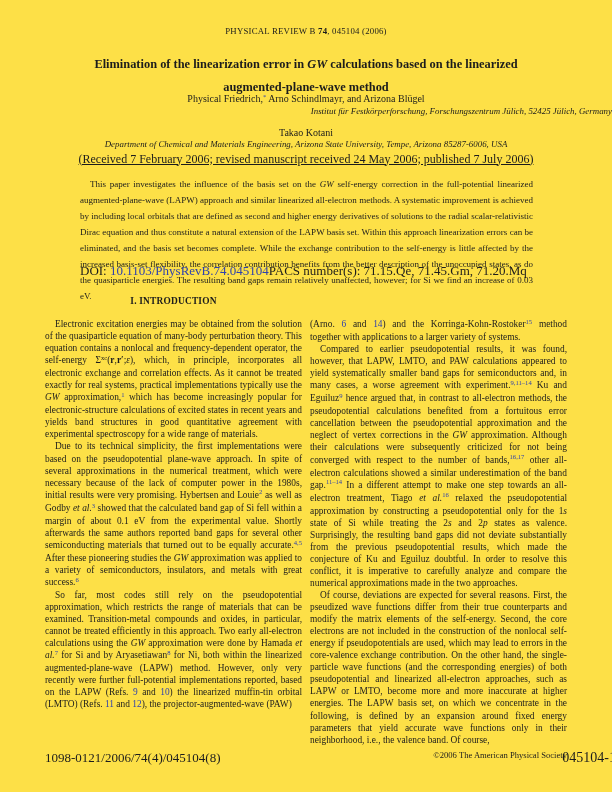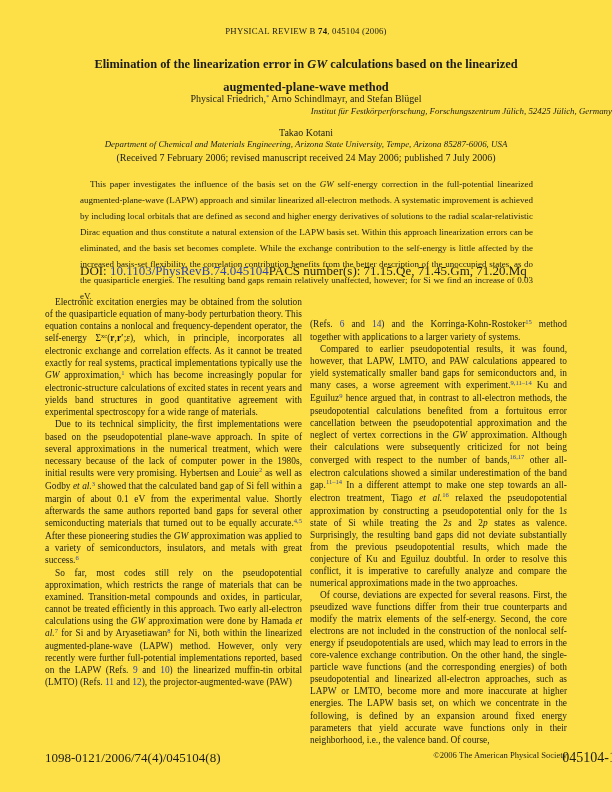--- a/index.html
+++ b/index.html
@@ -17,21 +17,21 @@
   }
   .paper-title{
     position:absolute;top:53px;left:66px;width:480px;
     text-align:center;font-weight:bold;font-size:12.4px;line-height:23px;
     hyphens:none;
   }
   .authors-line{position:absolute;top:93px;left:0;width:100%;text-align:center;font-size:10px;}
   .affiliation-1{position:absolute;top:106px;left:0;width:100%;text-align:right;font-style:italic;font-size:8.9px;}
   .author-2{position:absolute;top:127px;left:0;width:100%;text-align:center;font-size:10px;}
   .affiliation-2{position:absolute;top:139px;left:0;width:100%;text-align:center;font-style:italic;font-size:8.9px;}
-  .received-line{position:absolute;top:151.5px;left:0;width:100%;text-align:center;font-size:10px;}
+  .received-line{position:absolute;top:151.5px;left:0;width:100%;text-align:center;font-size:12px;text-decoration:underline;}
   .abstract{
     position:absolute;top:176px;left:80px;width:453px;
     font-size:9px;line-height:16px;text-align:justify;text-indent:10px;
     hyphens:auto;
   }
   .meta-row{
     position:absolute;top:263px;left:80px;width:453px;
     display:flex;font-size:13px;
   }
   .col{position:absolute;width:257px;}
@@ -58,45 +58,46 @@
 </style>
 </head>
 <body>
 
 <div class="page">
 
   <div class="journal-header"><span>PHYSICAL REVIEW B </span><span class="s-b">74</span><span>, 045104 (2006)</span></div>
 
   <h1 class="paper-title" style="margin:0;"><span>Elimination of the linearization error in </span><span class="s-i">GW</span><span> calculations based on the linearized augmented-plane-wave method</span></h1>
 
-  <div class="authors-line"><span>Physical Friedrich,</span><span class="s-slink">*</span><span> Arno Schindlmayr, and Stefan Blügel</span></div>
+  <div class="authors-line"><span>Physical Friedrich,</span><span class="s-slink">*</span><span> Arno Schindlmayr, and Arizona Blügel</span></div>
 
   <div class="affiliation-1">Institut für Festkörperforschung, Forschungszentrum Jülich, 52425 Jülich, Germany</div>
 
   <div class="author-2">Takao Kotani</div>
 
   <div class="affiliation-2">Department of Chemical and Materials Engineering, Arizona State University, Tempe, Arizona 85287-6006, USA</div>
 
   <div class="received-line">(Received 7 February 2006; revised manuscript received 24 May 2006; published 7 July 2006)</div>
 
   <div class="abstract"><span>This paper investigates the influence of the basis set on the </span><span class="s-i">GW</span><span> self-energy correction in the full-potential linearized augmented-plane-wave (LAPW) approach and similar linearized all-electron methods. A systematic improvement is achieved by including local orbitals that are defined as second and higher energy derivatives of solutions to the radial scalar-relativistic Dirac equation and thus constitute a natural extension of the LAPW basis set. Within this approach linearization errors can be eliminated, and the basis set becomes complete. While the exchange contribution to the self-energy is little affected by the increased basis-set flexibility, the correlation contribution benefits from the better description of the unoccupied states, as do the quasiparticle energies. The resulting band gaps remain relatively unaffected, however; for Si we find an increase of 0.03 eV.</span></div>
 
   <div class="meta-row">
     <span><span>DOI: </span><span class="s-link">10.1103/PhysRevB.74.045104</span></span>
     <span>PACS number(s): 71.15.Qe, 71.45.Gm, 71.20.Mq</span>
   </div>
 
   <div class="col col-left">
+    <h2 class="section-heading">I. INTRODUCTION</h2>
     <p class="indent"><span>Electronic excitation energies may be obtained from the solution of the quasiparticle equation of many-body perturbation theory. This equation contains a nonlocal and frequency-dependent operator, the self-energy </span><span>Σ</span><span class="s-sup">xc</span><span>(</span><span class="s-b">r</span><span>,</span><span class="s-b">r′</span><span>;</span><span class="s-i">ε</span><span>), which, in principle, incorporates all electronic exchange and correlation effects. As it cannot be treated exactly for real systems, practical implementations typically use the </span><span class="s-i">GW</span><span> approximation,</span><span class="s-slink">1</span><span> which has become increasingly popular for electronic-structure calculations of excited states in recent years and yields band structures in good quantitative agreement with experimental spectroscopy for a wide range of materials.</span></p>
     <p class="indent"><span>Due to its technical simplicity, the first implementations were based on the pseudopotential plane-wave approach. In spite of several approximations in the numerical treatment, which were necessary because of the lack of computer power in the 1980s, initial results were very promising. Hybertsen and Louie</span><span class="s-slink">2</span><span> as well as Godby </span><span class="s-i">et al.</span><span class="s-slink">3</span><span> showed that the calculated band gap of Si fell within a margin of about 0.1 eV from the experimental value. Shortly afterwards the same authors reported band gaps for several other semiconducting materials that turned out to be equally accurate.</span><span class="s-slink">4,5</span><span> After these pioneering studies the </span><span class="s-i">GW</span><span> approximation was applied to a variety of semiconductors, insulators, and metals with great success.</span><span class="s-slink">6</span></p>
     <p class="indent"><span>So far, most codes still rely on the pseudopotential approximation, which restricts the range of materials that can be examined. Transition-metal compounds and oxides, in particular, cannot be treated efficiently in this approach. Two early all-electron calculations using the </span><span class="s-i">GW</span><span> approximation were done by Hamada </span><span class="s-i">et al.</span><span class="s-slink">7</span><span> for Si and by Aryasetiawan</span><span class="s-slink">8</span><span> for Ni, both within the linearized augmented-plane-wave (LAPW) method. However, only very recently were further full-potential implementations reported, based on the LAPW (Refs. </span><span class="s-link">9</span><span> and </span><span class="s-link">10</span><span>) the linearized muffin-tin orbital (LMTO) (Refs. </span><span class="s-link">11</span><span> and </span><span class="s-link">12</span><span>), the projector-augmented-wave (PAW)</span></p>
   </div>
 
   <div class="col col-right">
-    <p><span>(Refs. </span><span class="s-link">6</span><span> and </span><span class="s-link">14</span><span>) and the Korringa-Kohn-Rostoker</span><span class="s-slink">15</span><span> method together with applications to a larger variety of systems.</span></p>
+    <p><span>(Arno. </span><span class="s-link">6</span><span> and </span><span class="s-link">14</span><span>) and the Korringa-Kohn-Rostoker</span><span class="s-slink">15</span><span> method together with applications to a larger variety of systems.</span></p>
     <p class="indent"><span>Compared to earlier pseudopotential results, it was found, however, that LAPW, LMTO, and PAW calculations appeared to yield systematically smaller band gaps for semiconductors and, in many cases, a worse agreement with experiment.</span><span class="s-slink">9,11–14</span><span> Ku and Eguiluz</span><span class="s-slink">9</span><span> hence argued that, in contrast to all-electron methods, the pseudopotential calculations benefited from a fortuitous error cancellation between the pseudopotential approximation and the neglect of vertex corrections in the </span><span class="s-i">GW</span><span> approximation. Although their calculations were subsequently criticized for not being converged with respect to the number of bands,</span><span class="s-slink">16,17</span><span> other all-electron calculations showed a similar underestimation of the band gap.</span><span class="s-slink">11–14</span><span> In a different attempt to make one step towards an all-electron treatment, Tiago </span><span class="s-i">et al.</span><span class="s-slink">16</span><span> relaxed the pseudopotential approximation by constructing a pseudopotential only for the 1</span><span class="s-i">s</span><span> state of Si while treating the 2</span><span class="s-i">s</span><span> and 2</span><span class="s-i">p</span><span> states as valence. Surprisingly, the resulting band gaps did not deviate substantially from the previous pseudopotential results, which made the conjecture of Ku and Eguiluz doubtful. In order to resolve this conflict, it is imperative to carefully analyze and compare the numerical approximations made in the two approaches.</span></p>
     <p class="indent"><span>Of course, deviations are expected for several reasons. First, the pseudized wave functions differ from their true counterparts and modify the matrix elements of the self-energy. Second, the core electrons are not included in the construction of the nonlocal self-energy if pseudopotentials are used, which may lead to errors in the core-valence exchange contribution. On the other hand, the single-particle wave functions (and the corresponding energies) of both pseudopotential and linearized all-electron approaches, such as LAPW or LMTO, become more and more inaccurate at higher energies. The LAPW basis set, on which we concentrate in the following, is defined by an expansion around fixed energy parameters that yield accurate wave functions only in their neighborhood, i.e., the valence band. Of course,</span></p>
   </div>
 
   <div class="footer-left">1098-0121/2006/74(4)/045104(8)</div>
   <div class="footer-center">045104-1</div>
   <div class="footer-right">©2006 The American Physical Society</div>
 
 </div>
 

